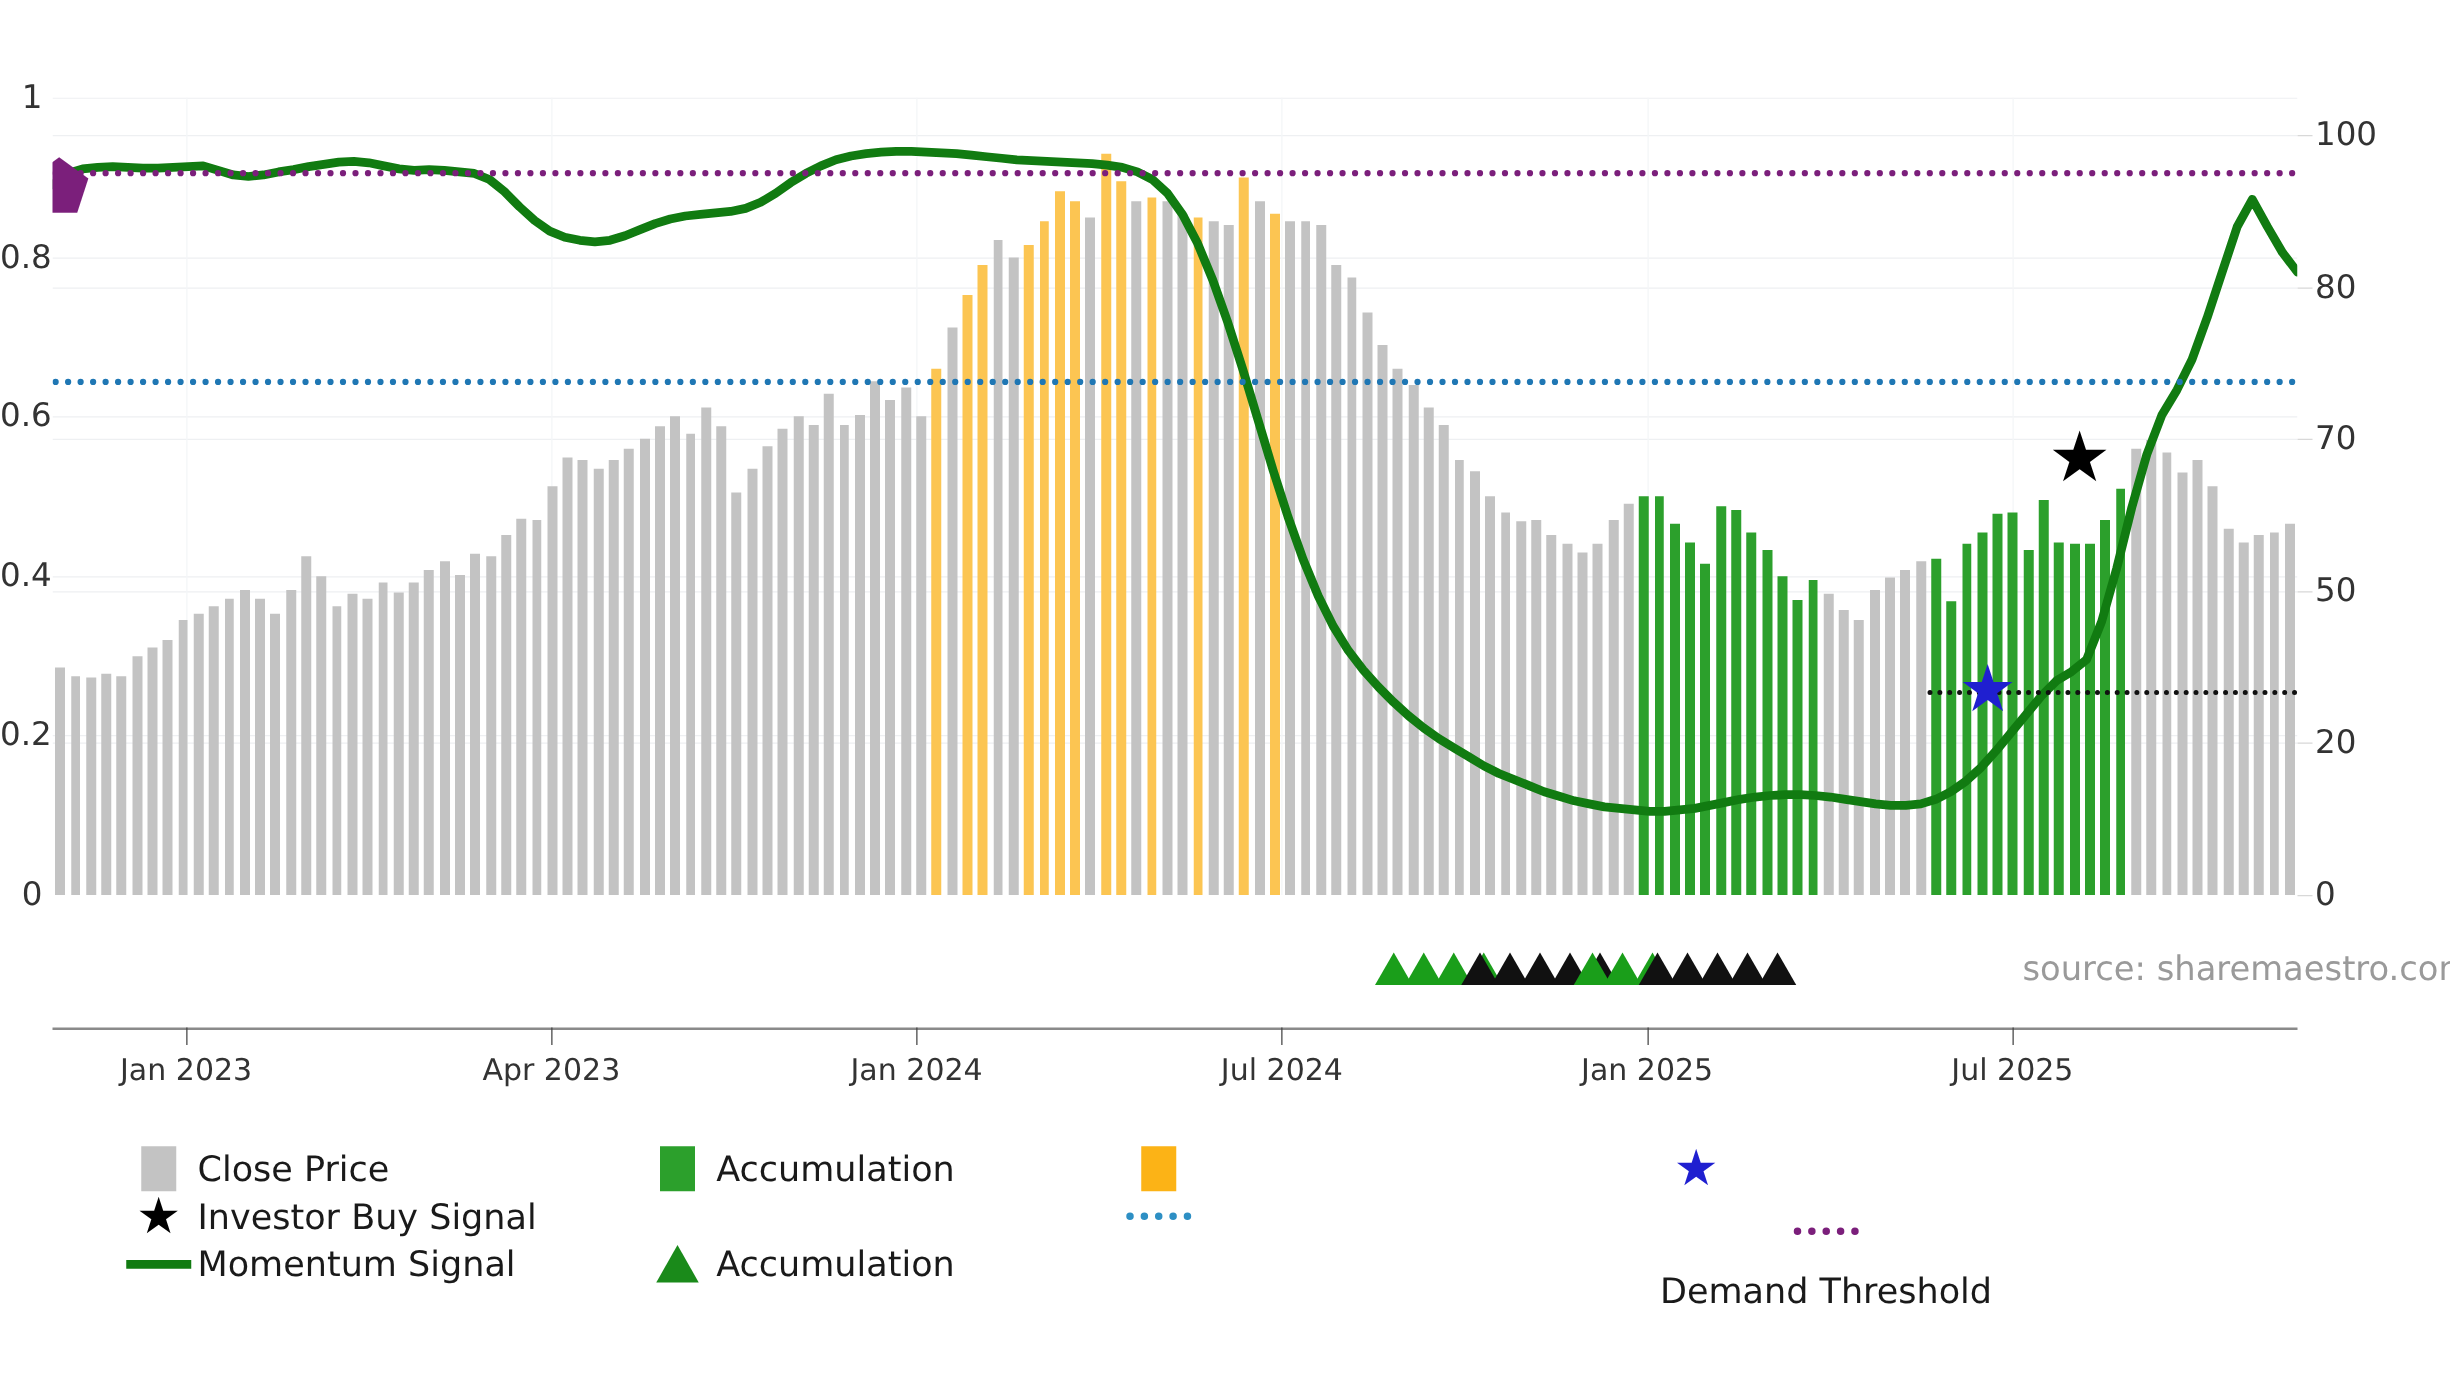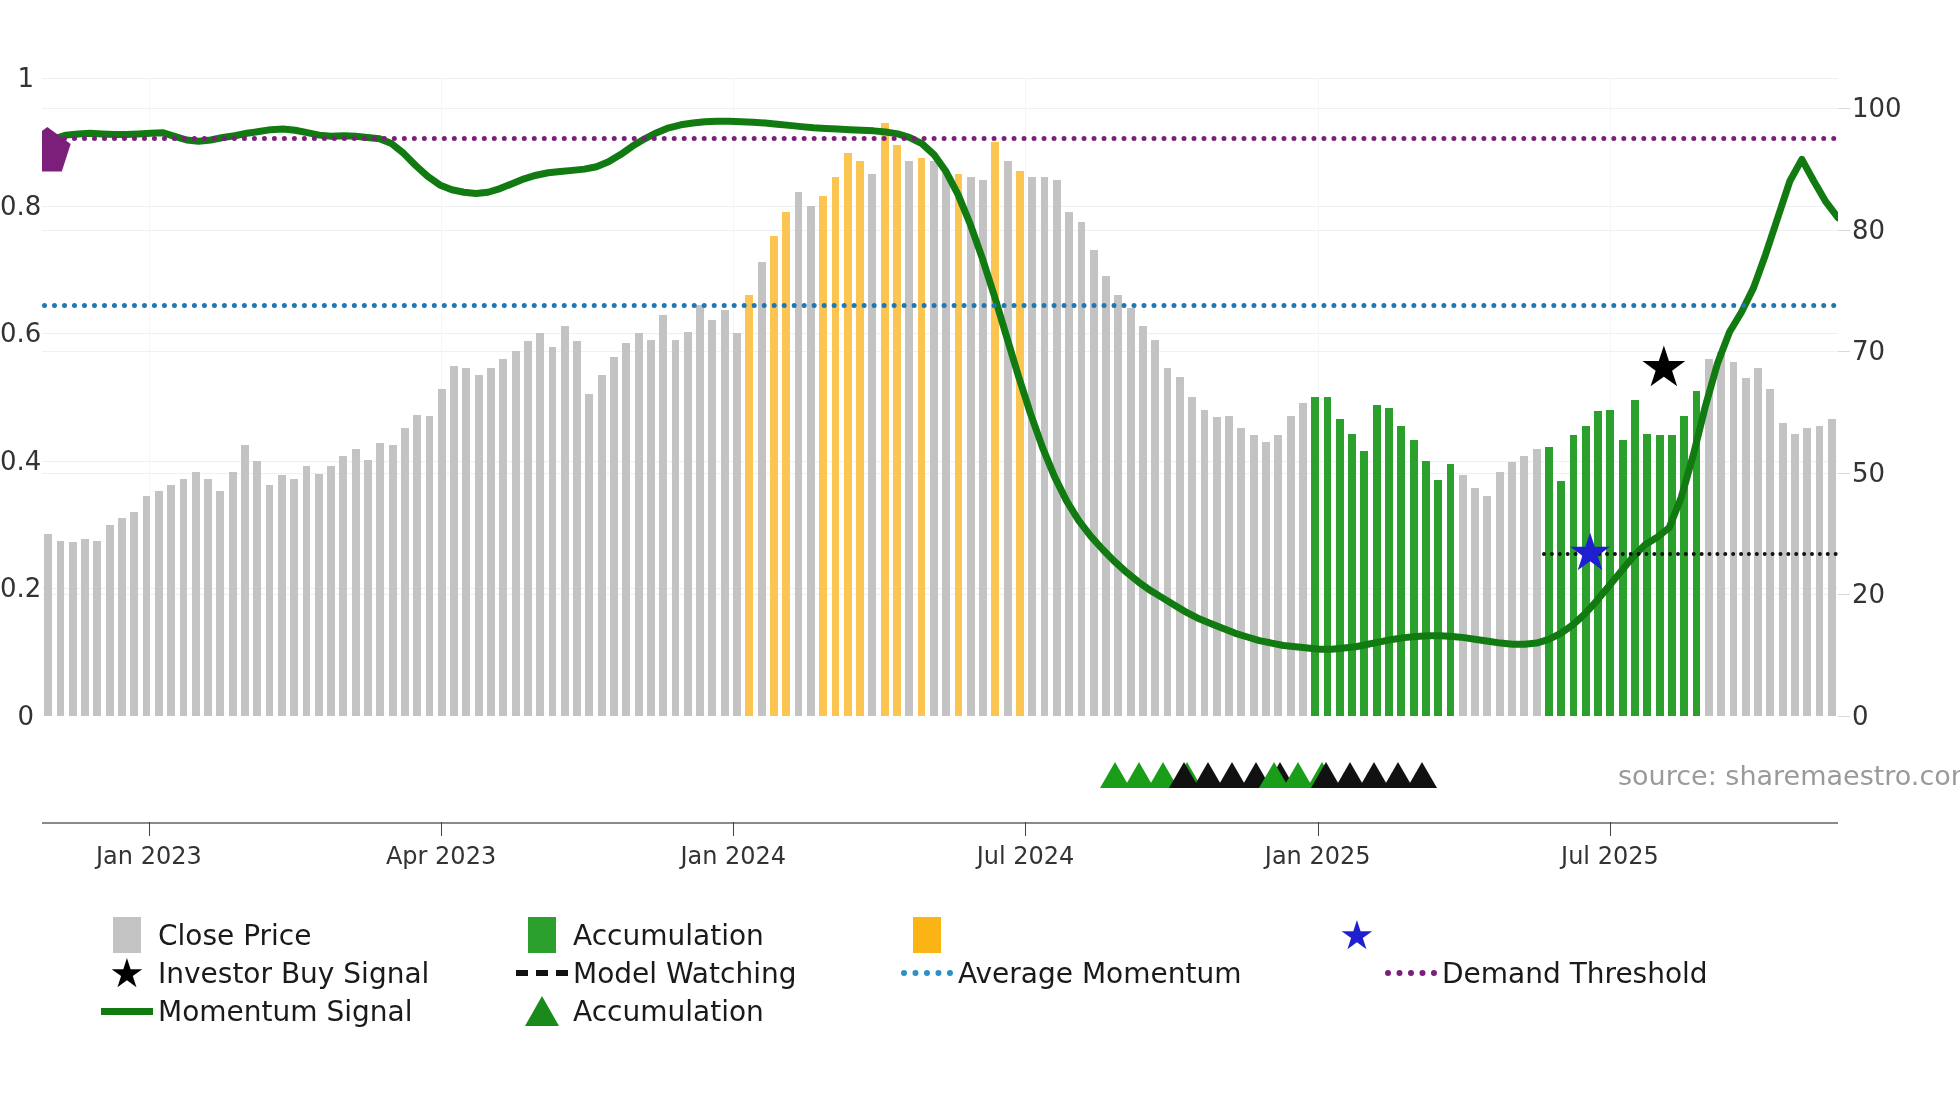--- a/index.html
+++ b/index.html
@@ -359,33 +359,26 @@
           </div>
         </div>
       </div>
       <div class="lrow">
         <div class="litem" style="left: 0px;">
           <div class="lkey">
             <div class="sw-star" style="color: rgb(0, 0, 0);">★</div>
           </div>
           <div class="ltext">Investor Buy Signal</div>
         </div>
-        <div class="litem" style="left: 415px;">
-          <div class="lkey">
-            <div class="sw-dash" style="border-top-color: rgb(17, 17, 17);"></div>
-          </div>
-          <div class="ltext">Model Watching</div>
-        </div>
         <div class="litem" style="left: 800px;">
           <div class="lkey">
             <div class="sw-dot" style="border-top-color: rgb(45, 143, 196);"></div>
           </div>
-          <div class="ltext">Average Momentum</div>
-        </div>
-        <div class="litem" style="left: 1284px;">
+        </div>
+        <div class="litem" style="left: 1232px; flex-direction: column;">
           <div class="lkey">
             <div class="sw-dot" style="border-top-color: rgb(123, 31, 123);"></div>
           </div>
           <div class="ltext">Demand Threshold</div>
         </div>
       </div>
       <div class="lrow">
         <div class="litem" style="left: 0px;">
           <div class="lkey">
             <div class="sw-line" style="background: rgb(17, 123, 17);"></div>

